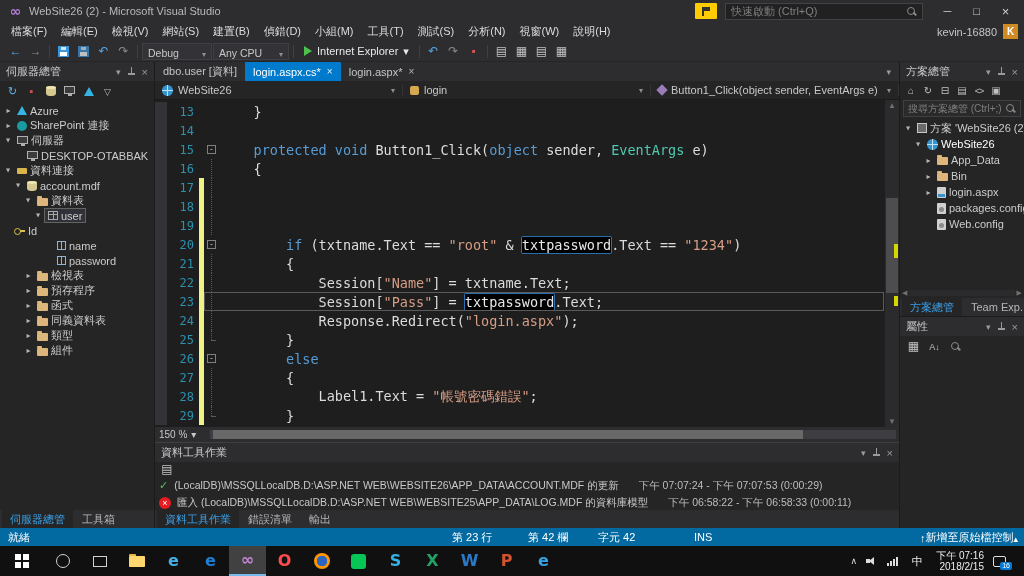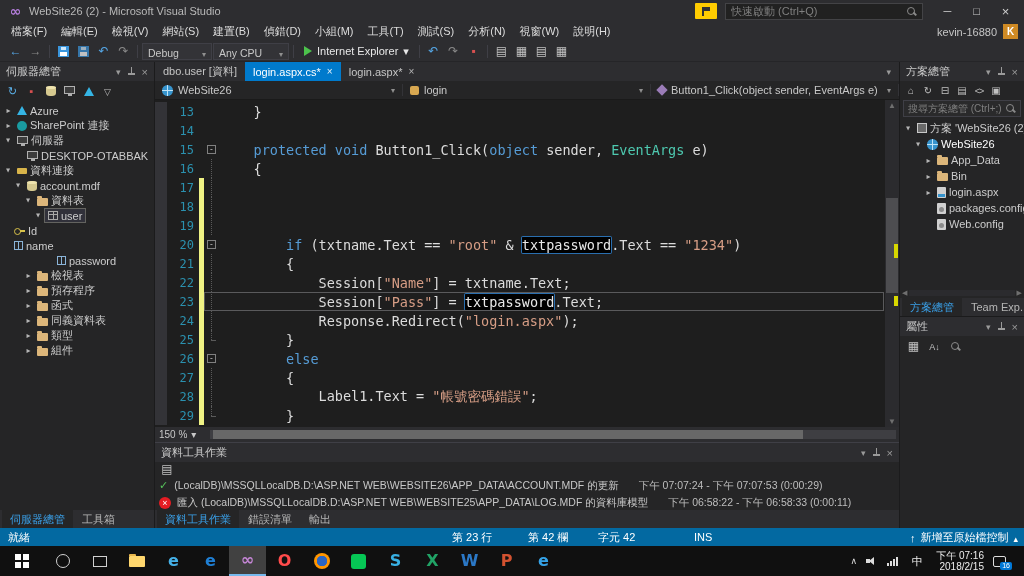--- a/index.html
+++ b/index.html
@@ -168,21 +168,21 @@
   .sx-tree .tree-row{height:16px}
   .sx-hscroll{height:10px;display:flex;align-items:center;color:#6f6f6f;font-size:7px;padding:0 2px;justify-content:space-between;flex:none}
   .sx-hscroll .trk{flex:1;height:6px;background:#2b2b2e;margin:0 2px}
   .rp-props{flex:1;display:flex;flex-direction:column;border-top:1px solid #1b1b1c}
   .props-toolbar{height:20px;display:flex;align-items:center;gap:2px;padding:0 4px;flex:none}
   .props-body{flex:1}
 
   
   .statusbar{height:18px;background:#0369a1;color:#fff;position:relative;flex:none;font-size:11px}
   .sb-item{position:absolute;top:50%;transform:translateY(-50%);white-space:nowrap}
-  .sb-src{display:flex;align-items:center;gap:5px}
+  .sb-src{display:flex;align-items:center;}
   .g-up::before{content:"\2191"} .g-chevup::before{content:"\25B4";font-size:9px}
 
   
   .taskbar{height:30px;background:#101010;display:flex;align-items:stretch;flex:none}
   .tb-slot{width:37px;display:flex;align-items:center;justify-content:center;position:relative}
   .tb-slot.active{background:#414141;border-bottom:2px solid #76b9ed}
   .tb-slot.start{width:44px}
   .start-icon{display:grid;grid-template-columns:6px 6px;grid-template-rows:6px 6px;gap:1.5px}
   .start-icon span{background:#fff}
   .cortana{width:14px;height:14px;border:1.5px solid #d0d0d0;border-radius:50%}
@@ -402,21 +402,21 @@
               <span class="tree-label">user</span>
             </span>
           </div>
           <div class="tree-row" style="">
             <span class="expander"></span>
             <span class="row-inner">
               <span class="icon i-key"></span>
               <span class="tree-label">Id</span>
             </span>
           </div>
-          <div class="tree-row" style="">
+          <div class="tree-row" style="padding-left: 43px;">
             <span class="expander"></span>
             <span class="row-inner">
               <span class="icon i-column"></span>
               <span class="tree-label">name</span>
             </span>
           </div>
           <div class="tree-row" style="padding-left: 43px;">
             <span class="expander"></span>
             <span class="row-inner">
               <span class="icon i-column"></span>

